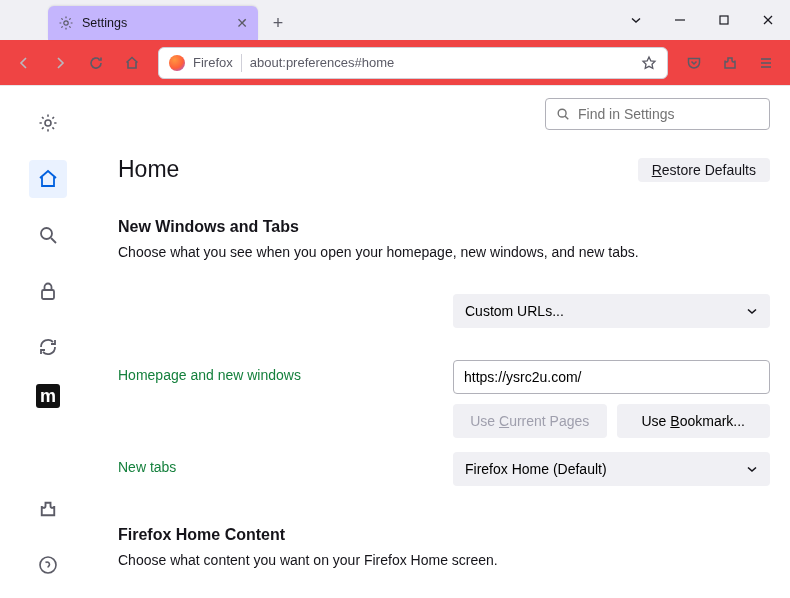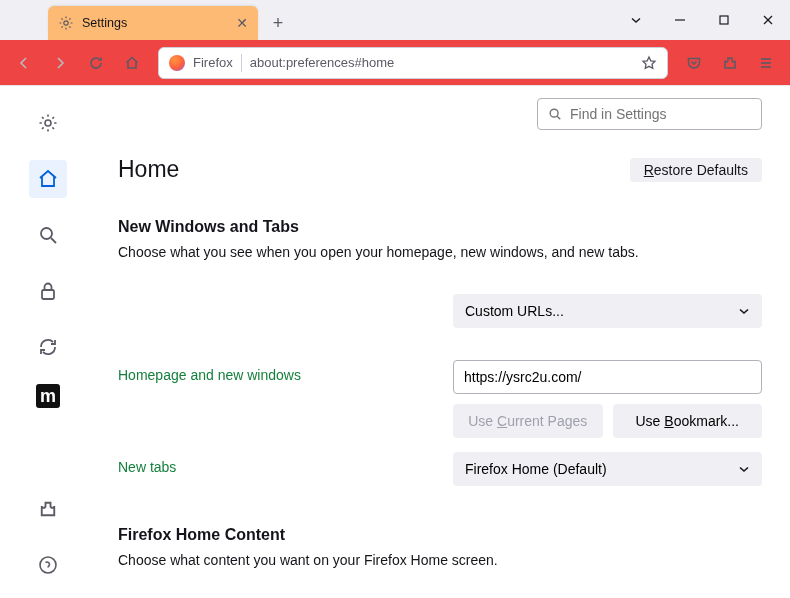--- a/index.html
+++ b/index.html
@@ -1,20 +1,20 @@
 <!DOCTYPE html>
 <html><head>
 <meta charset="utf-8">
 <style>
 * { box-sizing: border-box; margin: 0; padding: 0; font-family: "Segoe UI", Arial, sans-serif; }
 body { width: 790px; height: 598px; background: #fff; overflow: hidden; position: relative; }
 
 
 .titlebar { height: 40px; background: #f0f0f4; display: flex; align-items: flex-end; }
-.tab { margin-left: 48px; background: #fdba74; border-radius: 6px 6px 0 0; height: 34px; width: 210px; display: flex; align-items: center; padding: 0 10px; gap: 8px; box-shadow: 0 -1px 2px rgba(0,0,0,0.08); }
+.tab { margin-left: 48px; background: #c4b5fd; border-radius: 6px 6px 0 0; height: 34px; width: 210px; display: flex; align-items: center; padding: 0 10px; gap: 8px; box-shadow: 0 -1px 2px rgba(0,0,0,0.08); }
 .tab .gear { width: 16px; height: 16px; }
 .tab-title { font-size: 12.5px; color: #15141a; flex: 1; }
 .tab-close { font-size: 14px; color: #5b5b66; cursor: pointer; }
 .newtab { width: 28px; height: 28px; display: flex; align-items: center; justify-content: center; margin-left: 6px; margin-bottom: 3px; color: #5b5b66; font-size: 18px; cursor: pointer; }
 .tbspacer { flex: 1; }
 .dropbtn, .winbtn { width: 44px; height: 40px; display: flex; align-items: center; justify-content: center; color: #1c1b22; cursor: pointer; }
 .dropbtn svg, .winbtn svg { width: 12px; height: 12px; }
 
 
 .toolbar { height: 46px; background: #ef4444; display: flex; align-items: center; padding: 0 8px; gap: 4px; border-bottom: 1px solid #e7e7ea; }
@@ -28,21 +28,21 @@
 .star { color: #5b5b66; cursor: pointer; }
 
 
 .content { display: flex; height: calc(598px - 40px - 46px); }
 .sidebar { width: 96px; display: flex; flex-direction: column; align-items: center; padding-top: 18px; gap: 18px; }
 .sbtn { width: 38px; height: 38px; display: flex; align-items: center; justify-content: center; border-radius: 4px; cursor: pointer; color: #5b5b66; }
 .sbtn.active { color: #0060df; background: #eaf2ff; }
 .sbtn.m { background: #111; color: #fff; font-weight: bold; font-size: 18px; width: 24px; height: 24px; border-radius: 3px; }
 .sbspacer { flex: 1; }
 
-.main { flex: 1; padding: 12px 28px 0 22px; overflow: hidden; }
+.main { flex: 1; padding: 12px 20px 0 22px; overflow: hidden; }
 .searchrow { display: flex; justify-content: flex-end; margin-bottom: 26px; }
 .searchbox { width: 225px; height: 32px; border: 1px solid #b1b1b9; border-radius: 4px; display: flex; align-items: center; padding: 0 10px; gap: 8px; color: #737373; font-size: 14px; }
 
 .h1row { display: flex; align-items: center; justify-content: space-between; margin-bottom: 35px; }
 .h1 { font-size: 23px; font-weight: 500; color: #15141a; }
 .restorebtn { height: 24px; padding: 0 14px; background: #f0f0f4; border: none; border-radius: 4px; font-size: 14px; color: #15141a; cursor: pointer; }
 .restorebtn u { text-decoration: underline; }
 
 .h2 { font-size: 16px; font-weight: 600; color: #15141a; margin-bottom: 8px; }
 .desc { font-size: 14px; color: #15141a; margin-bottom: 34px; }

